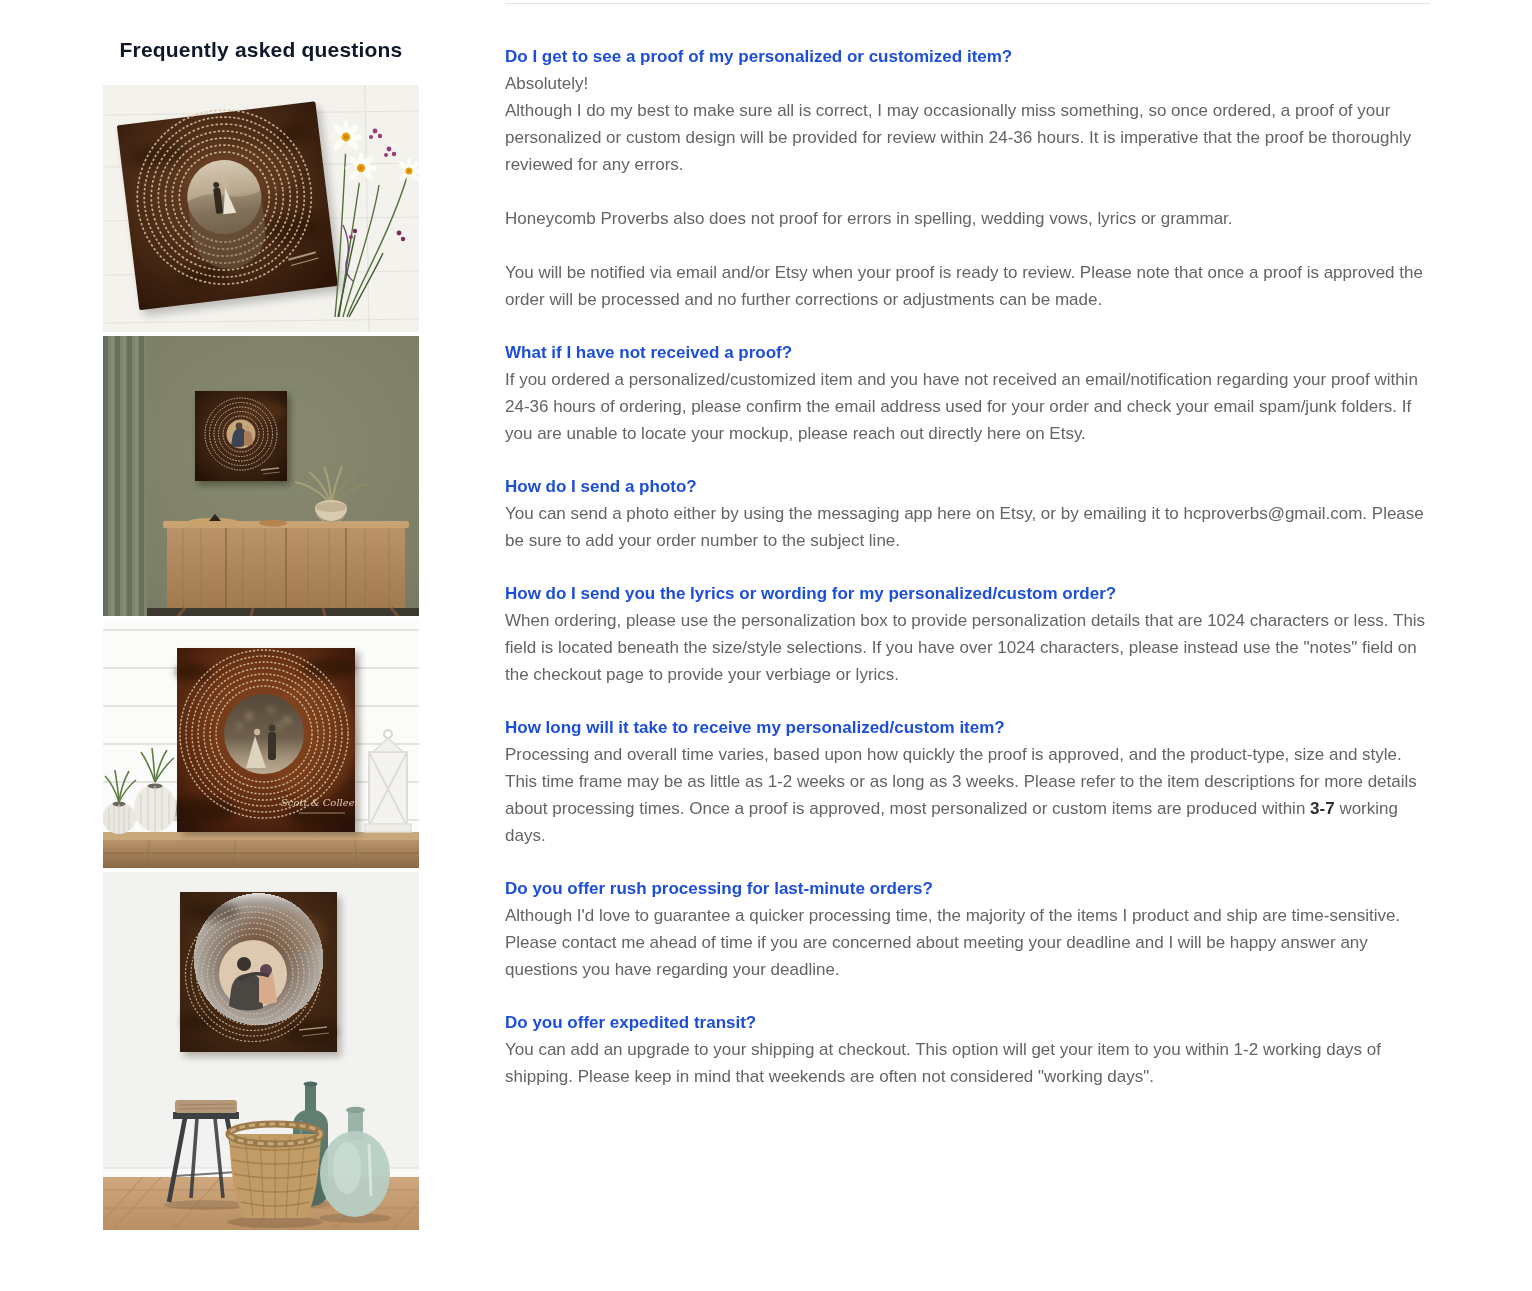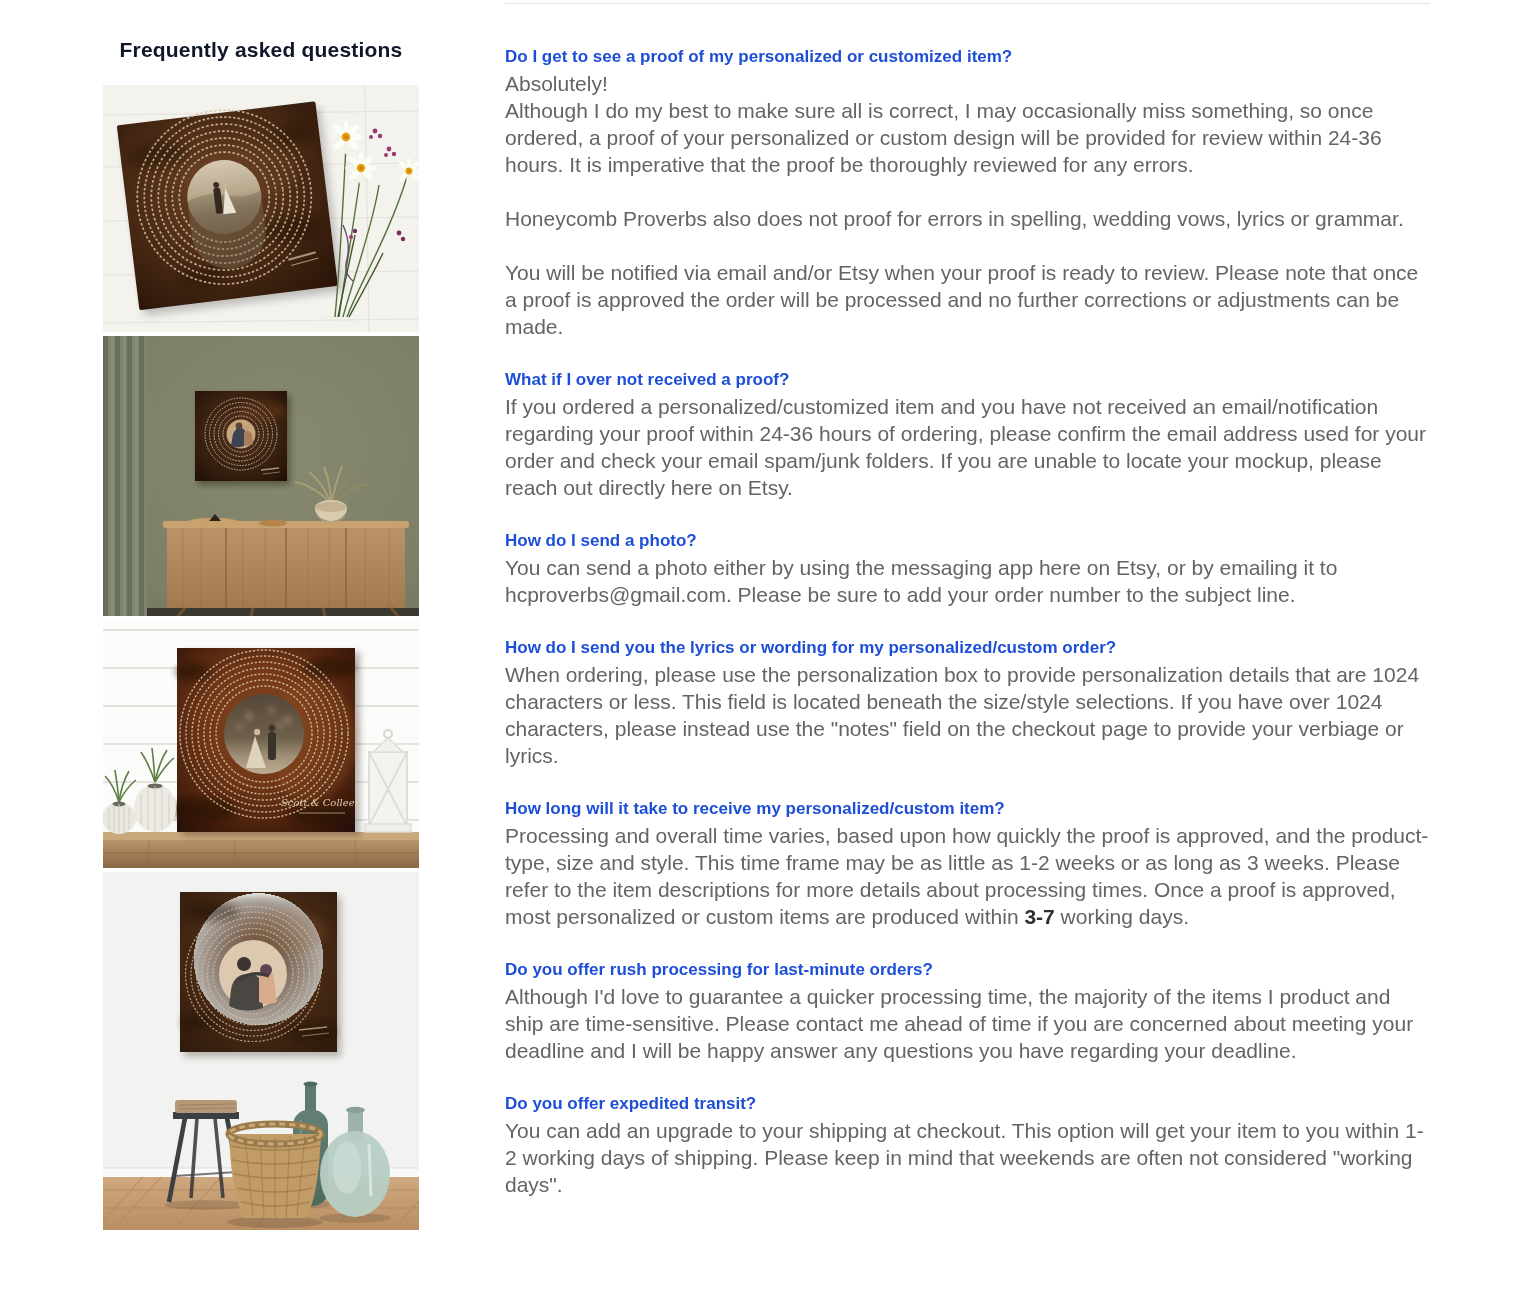--- a/index.html
+++ b/index.html
@@ -11,21 +11,21 @@
              margin:38px 0 23px;letter-spacing:.2px;}
   .gallery{display:flex;flex-direction:column;}
   .gallery figure{margin:0 0 4px;padding:0;line-height:0;}
   .gallery figure:last-child{margin-bottom:0;}
   .gallery figure.gap8{margin-bottom:8px;}
   
   .right-col{position:absolute;left:505px;top:0;width:925px;}
   .top-rule{border:none;border-top:1px solid #e3e4e1;margin:3px 0 40px;}
   .faq-item{margin:0 0 16px;}
   .faq-q{font-size:17px;font-weight:700;color:#1d4ed8;line-height:26px;margin:0;}
-  .faq-a p{font-size:21px;color:#646464;line-height:27px;margin:0 0 27px;
+  .faq-a p{font-size:17px;color:#646464;line-height:27px;margin:0 0 27px;
            white-space:pre-line;}
   .seg-bold{color:#2e2e2e;font-weight:600;margin-top:14px;}
   svg{display:block;}
   .sig-script{font-family:"DejaVu Serif",serif;font-style:italic;}
 </style>
 </head>
 <body>
 
 <div class="page">
 
@@ -485,21 +485,21 @@
     <h3 class="faq-q">Do I get to see a proof of my personalized or customized item?</h3>
     <div class="faq-a">
             <p><span>Absolutely!
 Although I do my best to make sure all is correct, I may occasionally miss something, so once ordered, a proof of your personalized or custom design will be provided for review within 24-36 hours. It is imperative that the proof be thoroughly reviewed for any errors.</span></p>
             <p><span>Honeycomb Proverbs also does not proof for errors in spelling, wedding vows, lyrics or grammar.</span></p>
             <p><span>You will be notified via email and/or Etsy when your proof is ready to review. Please note that once a proof is approved the order will be processed and no further corrections or adjustments can be made.</span></p>
           </div>
   </section>
 
   <section class="faq-item">
-    <h3 class="faq-q">What if I over not received a proof?</h3>
+    <h3 class="faq-q">What if I have not received a proof?</h3>
     <div class="faq-a">
             <p><span>If you ordered a personalized/customized item and you have not received an email/notification regarding your proof within 24-36 hours of ordering, please confirm the email address used for your order and check your email spam/junk folders. If you are unable to locate your mockup, please reach out directly here on Etsy.</span></p>
           </div>
   </section>
 
   <section class="faq-item">
     <h3 class="faq-q">How do I send a photo?</h3>
     <div class="faq-a">
             <p><span>You can send a photo either by using the messaging app here on Etsy, or by emailing it to hcproverbs@gmail.com. Please be sure to add your order number to the subject line.</span></p>
           </div>

